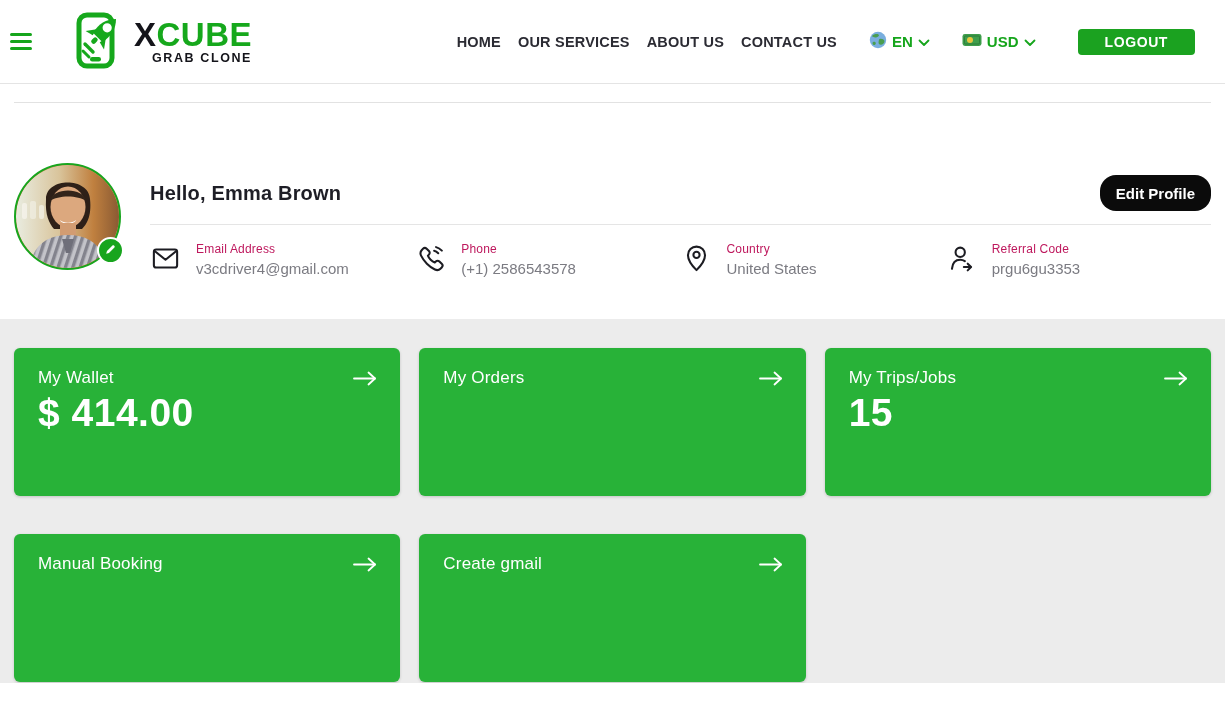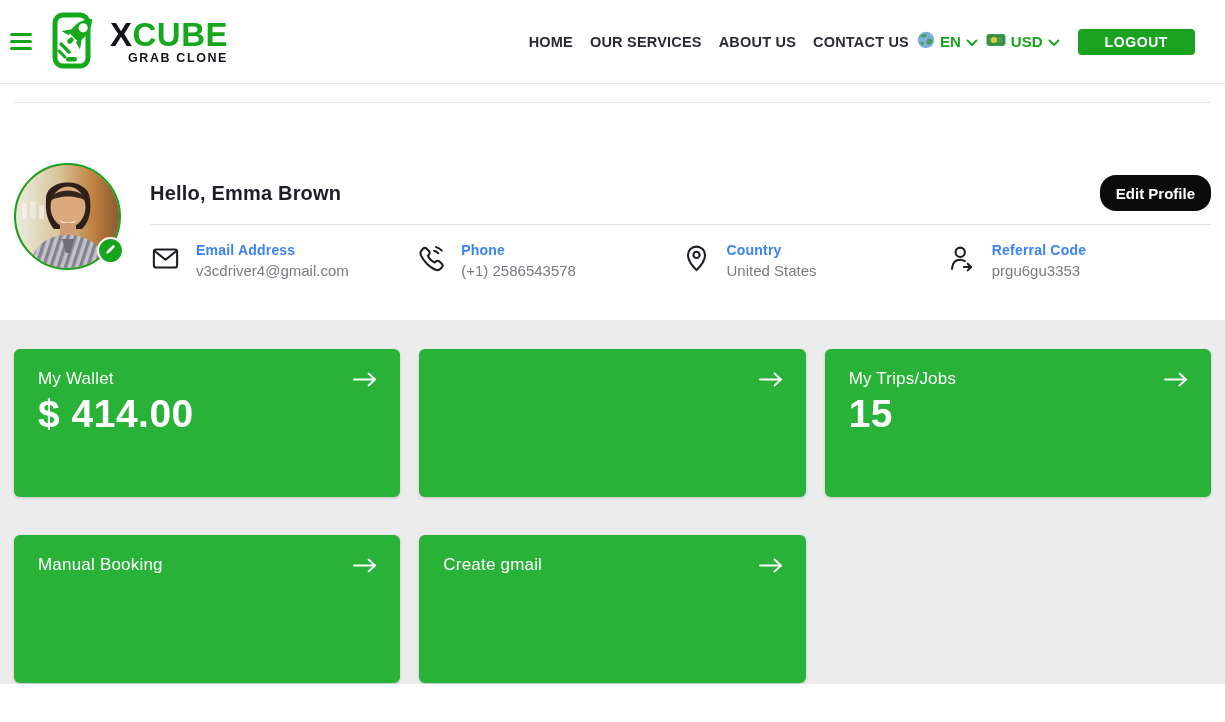--- a/index.html
+++ b/index.html
@@ -11,20 +11,21 @@
   }
 
   
   .header {
     height: 84px;
     display: flex;
     align-items: center;
     background: #ffffff;
     border-bottom: 1px solid #e4e4e4;
     padding: 0 30px 0 10px;
+    gap: 24px;
   }
   .hamburger { display: flex; flex-direction: column; gap: 4px; cursor: pointer; margin-right: 12px; }
   .hamburger span { width: 22px; height: 3px; background: #16a51c; border-radius: 2px; }
   .logo { display: flex; align-items: center; gap: 6px; cursor: pointer; }
   .logo-text { display: flex; flex-direction: column; line-height: 1; }
   .logo-main { font-size: 33px; font-weight: 800; letter-spacing: 0.5px; color: #14141a; }
   .logo-main .logo-green { color: #16a81c; }
   .logo-sub { font-size: 12.5px; font-weight: 700; letter-spacing: 1.6px; color: #14141a; align-self: flex-end; margin-top: 1px; }
   .nav { display: flex; align-items: center; gap: 17px; margin-left: auto; }
   .nav a {
@@ -67,21 +68,21 @@
   .greeting { font-size: 20px; font-weight: 600; color: #1e1e26; letter-spacing: 0.2px; }
   .edit-profile-btn {
     background: #0b0b0b; color: #fff; border: none; border-radius: 16px;
     font-family: "Liberation Sans", sans-serif;
     font-size: 15px; font-weight: 600; padding: 0 16px; height: 36px; cursor: pointer;
   }
   .profile-divider { border-bottom: 1px solid #e5e5e5; margin-top: 13px; }
   .fields { display: flex; margin-top: 17px; }
   .field { flex: 1; display: flex; align-items: flex-start; gap: 14px; }
   .field-icon { flex: 0 0 32px; margin-top: 1px; }
-  .field-label { font-size: 14px; font-weight: 700; color: #3b82f6; letter-spacing: 0.2px; }
+  .field-label { font-size: 12px; font-weight: 400; color: #be185d; letter-spacing: 0.2px; }
   .field-value { font-size: 15px; color: #7b7b82; margin-top: 4px; }
 
   
   .cards-section { background: #ececec; height: 364px; padding: 29px 14px 0; overflow: hidden; }
   .cards-grid { display: grid; grid-template-columns: repeat(3, 1fr); column-gap: 19px; row-gap: 38px; }
   .card {
     position: relative; height: 148px; background: #28b238; border-radius: 6px;
     padding: 20px 24px; color: #ffffff; cursor: pointer;
     box-shadow: 0 1px 3px rgba(0,0,0,0.18);
   }
@@ -286,20 +287,21 @@
       <div class="card-value">$ 414.00</div>
       <span class="card-arrow">
         <svg width="26" height="17" viewBox="0 0 26 17" fill="none" stroke="#ffffff" stroke-width="1.8" stroke-linecap="round" stroke-linejoin="round">
             <path d="M2 8.5 H23"></path>
             <path d="M16.5 2.5 L23 8.5 L16.5 14.5"></path>
           </svg>
       </span>
     </div>
 
     <div class="card">
+      <div class="card-title">My Orders</div>
       <span class="card-arrow">
         <svg width="26" height="17" viewBox="0 0 26 17" fill="none" stroke="#ffffff" stroke-width="1.8" stroke-linecap="round" stroke-linejoin="round">
             <path d="M2 8.5 H23"></path>
             <path d="M16.5 2.5 L23 8.5 L16.5 14.5"></path>
           </svg>
       </span>
     </div>
 
     <div class="card">
       <div class="card-title">My Trips/Jobs</div>

